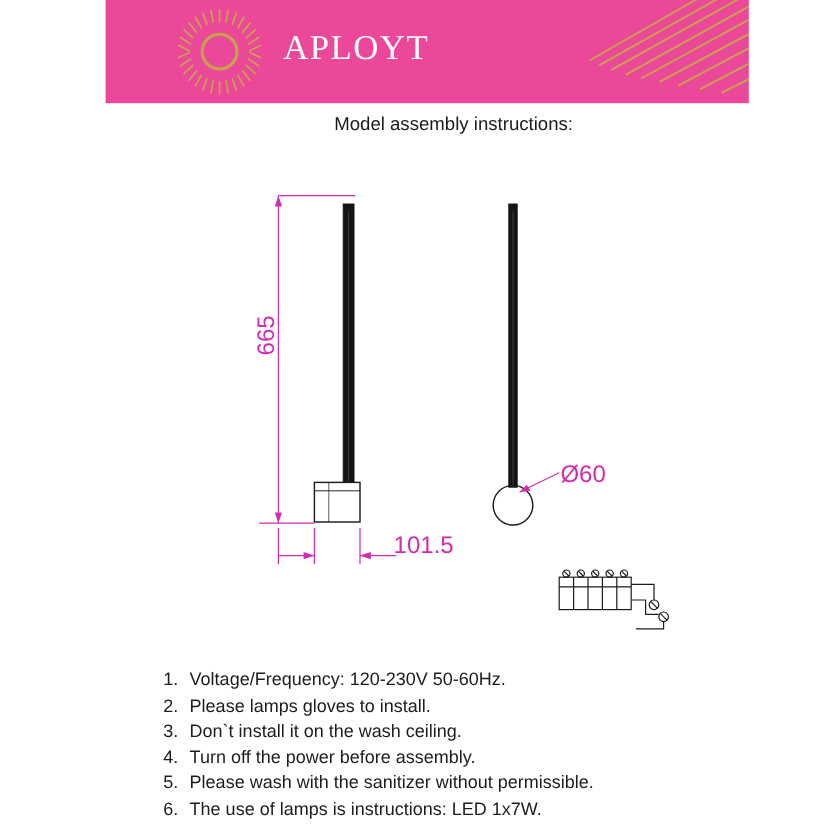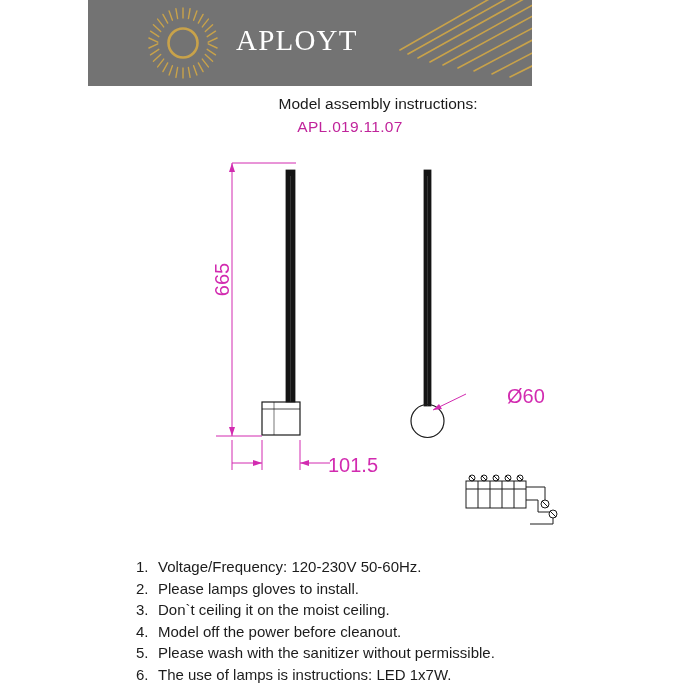--- a/index.html
+++ b/index.html
@@ -18,23 +18,23 @@
     width: 700px;
     height: 700px;
     background: #ffffff;
   }
 
   
   .banner {
     position: absolute;
     left: 88px;
     top: 0;
-    width: 444px;
+    width: 536px;
     height: 86px;
-    background: #737373;
+    background: #ec4899;
     overflow: hidden;
   }
   .banner-sun {
     position: absolute;
     left: 58px;
     top: 6px;
     width: 74px;
     height: 74px;
   }
   .banner-rays {
@@ -94,27 +94,26 @@
     font-family: "Liberation Sans", sans-serif;
   }
   .dim-665 {
     left: 206px;
     top: 268px;
     transform: rotate(-90deg);
     transform-origin: center center;
   }
   .dim-1015 {
     left: 328px;
-    top: 454px;
+    top: 444px;
     text-align: center;
   }
   .dim-d60 {
     left: 467px;
     top: 385px;
-    margin-left: 40px;
   }
 
   
   .instructions {
     position: absolute;
     left: 136px;
     top: 556px;
     width: 470px;
   }
   .instr-row {
@@ -186,21 +185,20 @@
         <line x1="228" y1="72" x2="162" y2="107"></line>
         <line x1="228" y1="85" x2="180" y2="110"></line>
         <line x1="228" y1="98" x2="198" y2="113"></line>
       </g>
     </svg>
 
     <div class="brand">APLOYT</div>
   </div>
 
   <div class="title">Model assembly instructions:</div>
-  <div class="model-code">APL.019.11.07</div>
 
   <svg class="drawing" viewBox="0 0 700 700">
 
     <g>
 
       <rect x="286" y="170" width="9" height="232" fill="#151515" stroke="#151515" stroke-width="0.8"></rect>
       <path d="M286.2 176 Q290.5 168 294.8 176 Z" fill="#151515"></path>
 
       <line x1="290.5" y1="176" x2="290.5" y2="402" stroke="#4b4b4b" stroke-width="0.6"></line>
 
@@ -277,25 +275,25 @@
     <div class="instr-row">
       <span class="instr-num">1.</span>
       <span class="instr-text">Voltage/Frequency: 120-230V 50-60Hz.</span>
     </div>
     <div class="instr-row">
       <span class="instr-num">2.</span>
       <span class="instr-text">Please lamps gloves to install.</span>
     </div>
     <div class="instr-row">
       <span class="instr-num">3.</span>
-      <span class="instr-text">Don`t ceiling it on the moist ceiling.</span>
+      <span class="instr-text">Don`t install it on the wash ceiling.</span>
     </div>
     <div class="instr-row">
       <span class="instr-num">4.</span>
-      <span class="instr-text">Model off the power before cleanout.</span>
+      <span class="instr-text">Turn off the power before assembly.</span>
     </div>
     <div class="instr-row">
       <span class="instr-num">5.</span>
       <span class="instr-text">Please wash with the sanitizer without permissible.</span>
     </div>
     <div class="instr-row">
       <span class="instr-num">6.</span>
       <span class="instr-text">The use of lamps is instructions: LED 1x7W.</span>
     </div>
   </div>

